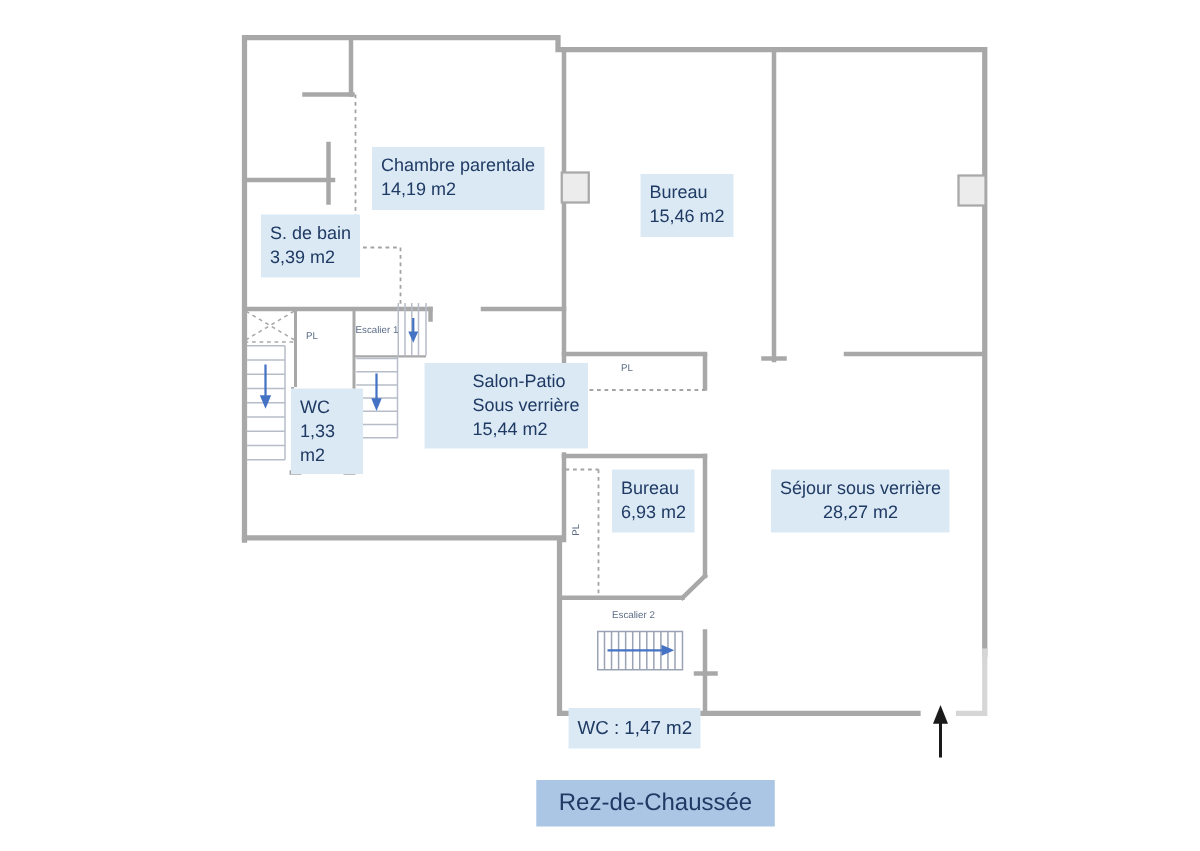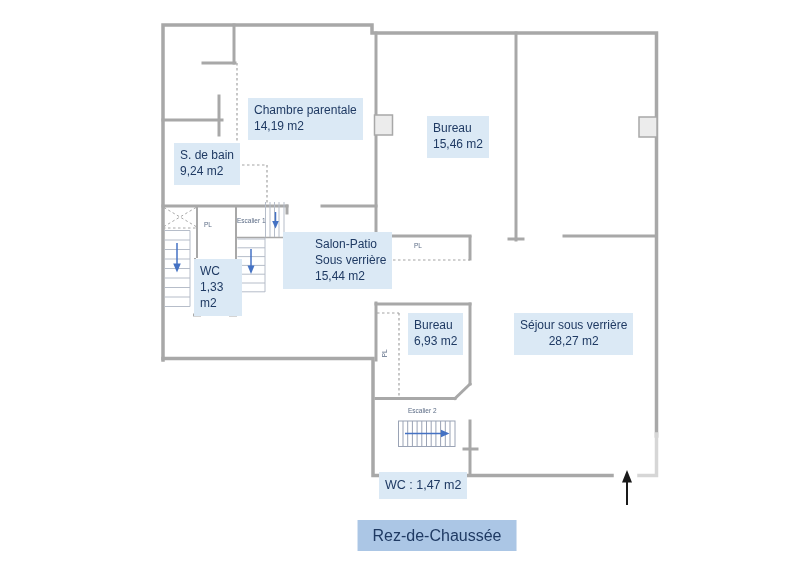--- a/index.html
+++ b/index.html
@@ -22,21 +22,21 @@
   .floor-title{
     position:absolute;left:437px;top:520px;transform:translateX(-50%);
     background:#abc6e5;color:#1f3a63;font-size:16px;line-height:1.2;
     padding:6px 15px;white-space:nowrap;
   }
   .pos-chambre{left:248px;top:98px;}
   .pos-sdb{left:174px;top:143px;}
   .pos-cuisine{left:427px;top:116px;}
   .pos-salonch{left:533px;top:116px;}
   .pos-wc1{left:194px;top:259px;}
-  .pos-patio{left:283px;top:232px;padding-left:32px;}
+  .pos-patio{left:283px;top:242px;padding-left:32px;}
   .pos-bureau{left:408px;top:313px;}
   .pos-sejour{left:514px;top:313px;text-align:center;}
   .pos-wc2{left:379px;top:448px;font-size:12.5px;margin-top:24px;}
   .pos-pl-left{left:204px;top:222px;}
   .pos-esc1{left:237px;top:218px;}
   .pos-pl-right{left:414px;top:243px;}
   .pos-pl-bureau{left:381px;top:350px;}
   .pos-esc2{left:408px;top:408px;}
 </style>
 </head>
@@ -141,21 +141,21 @@
     </g>
   </svg>
 
   <div class="lbl pos-chambre">
     <span>Chambre parentale</span>
     <span>14,19 m2</span>
   </div>
 
   <div class="lbl pos-sdb">
     <span>S. de bain</span>
-    <span>9,24 m2</span>
+    <span>3,39 m2</span>
   </div>
 
   <div class="lbl pos-cuisine">
     <span>Bureau</span>
     <span>15,46 m2</span>
   </div>
 
 
   <div class="lbl lbl-wc1 pos-wc1">
     <span>WC</span>

